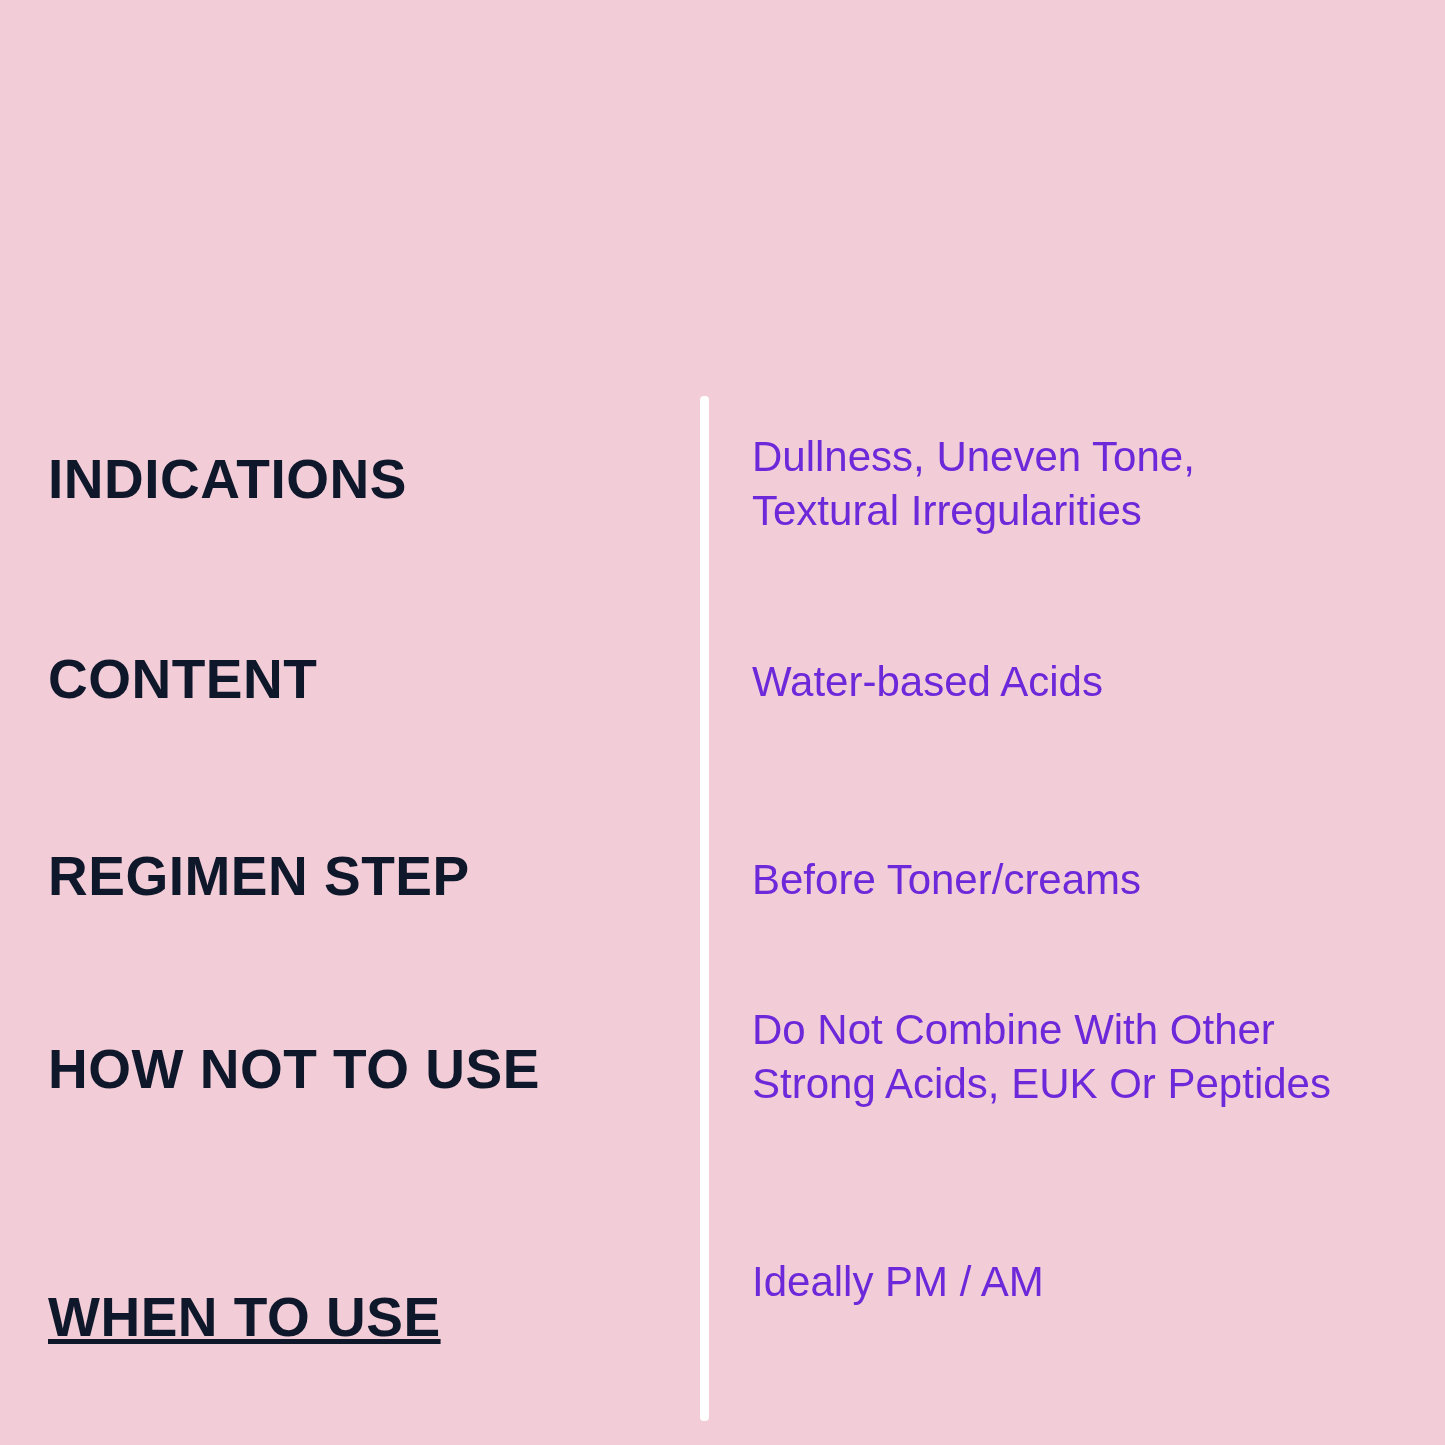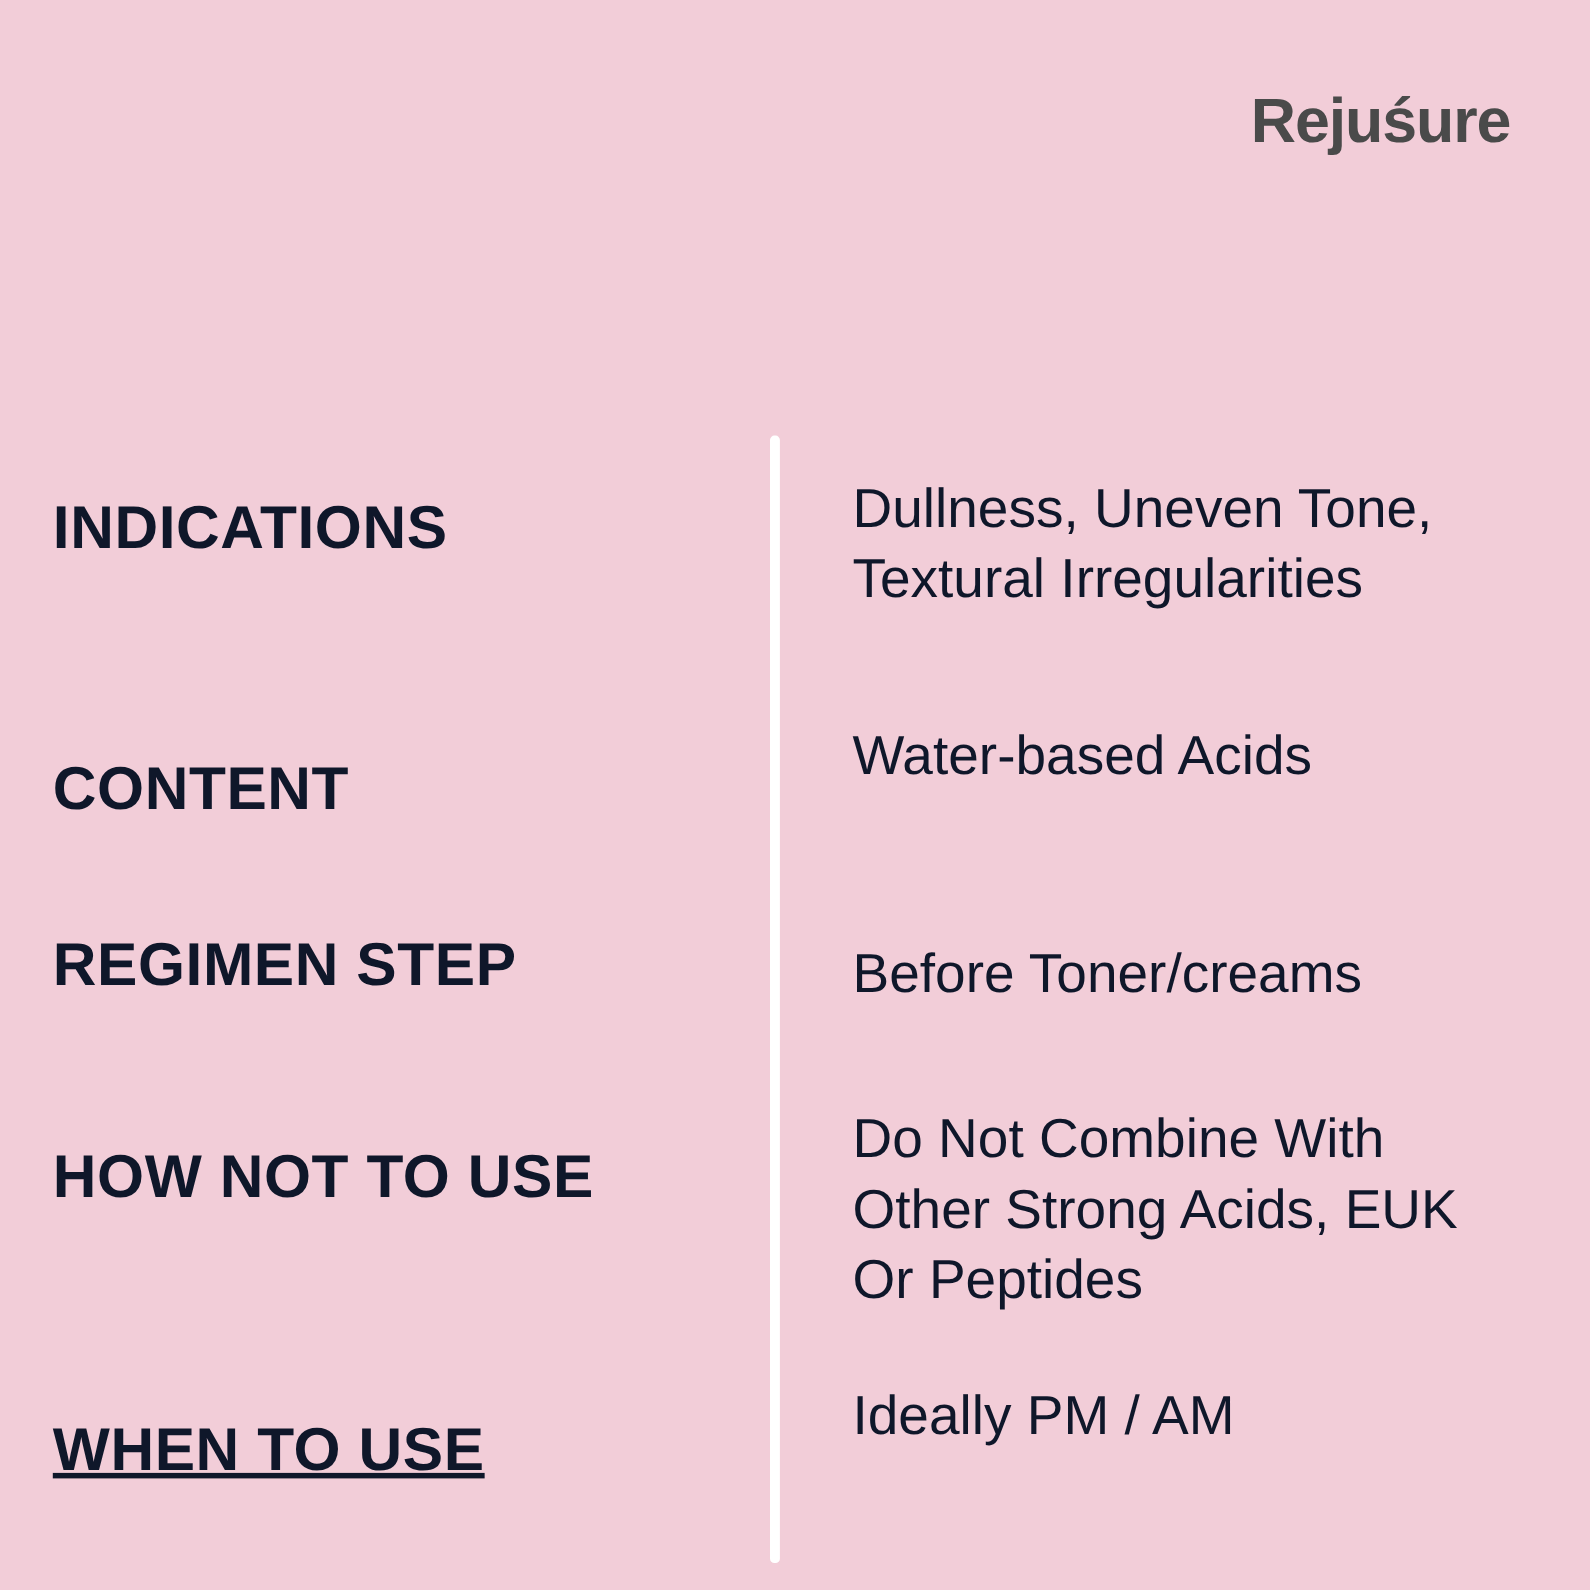--- a/index.html
+++ b/index.html
@@ -80,45 +80,44 @@
     left: 48px;
     width: 620px;
     font-size: 55px;
     font-weight: bold;
     letter-spacing: 0.5px;
     color: #0f172a;
     line-height: 1.08;
   }
   .value {
     position: absolute;
-    left: 775px;
+    left: 752px;
     width: 600px;
-    font-size: 50px;
+    font-size: 42px;
     font-weight: 400;
-    color: #0f172a;
+    color: #6d28d9;
     line-height: 1.28;
   }
   
   .r0 .label { top: 50px; }
   .r0 .value { top: 30px; }
-  .r1 .label { top: 250px; margin-top: 37px; }
+  .r1 .label { top: 250px; }
   .r1 .value { top: 255px; }
   .r2 .label { top: 447px; }
   .r2 .value { top: 453px; }
   .r3 .label { top: 640px; }
   .r3 .value { top: 603px; }
   .r4 .label { top: 888px; text-decoration: underline; }
   .r4 .value { top: 855px; }
 </style>
 </head>
 <body>
 
 <div class="page">
 
-  <div class="brand">Rejuśure</div>
 
   <div class="title-block">
   </div>
 
   <div class="divider"></div>
 
   <div class="rows">
 
     <div class="row r0">
       <div class="label">INDICATIONS</div>

